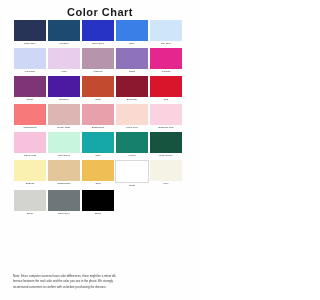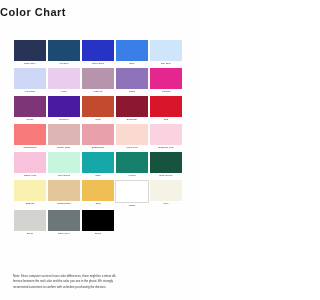--- a/index.html
+++ b/index.html
@@ -10,26 +10,27 @@
     overflow:hidden;
   }
   .page{
     width:200px;height:300px;
     box-sizing:border-box;
     padding:0;
     position:relative;
     background:#fefefe;
   }
   .title{
+    text-align:center;
     font-size:11px;
     font-weight:bold;
     color:#1a1a1a;
     letter-spacing:0.5px;
     padding-top:7px;
-    padding-bottom:22px;
+    padding-bottom:2px;
     line-height:1;
   }
   .grid{
     padding:0 14px;
     display:flex;
     flex-direction:column;
     gap:1px;
   }
   .row{
     display:flex;

